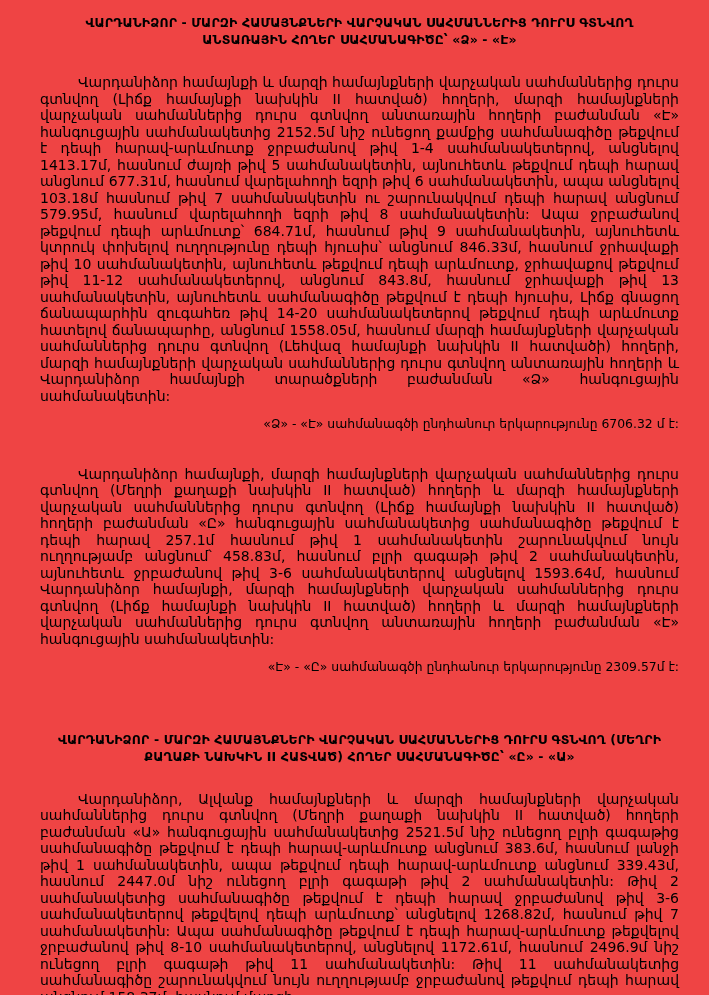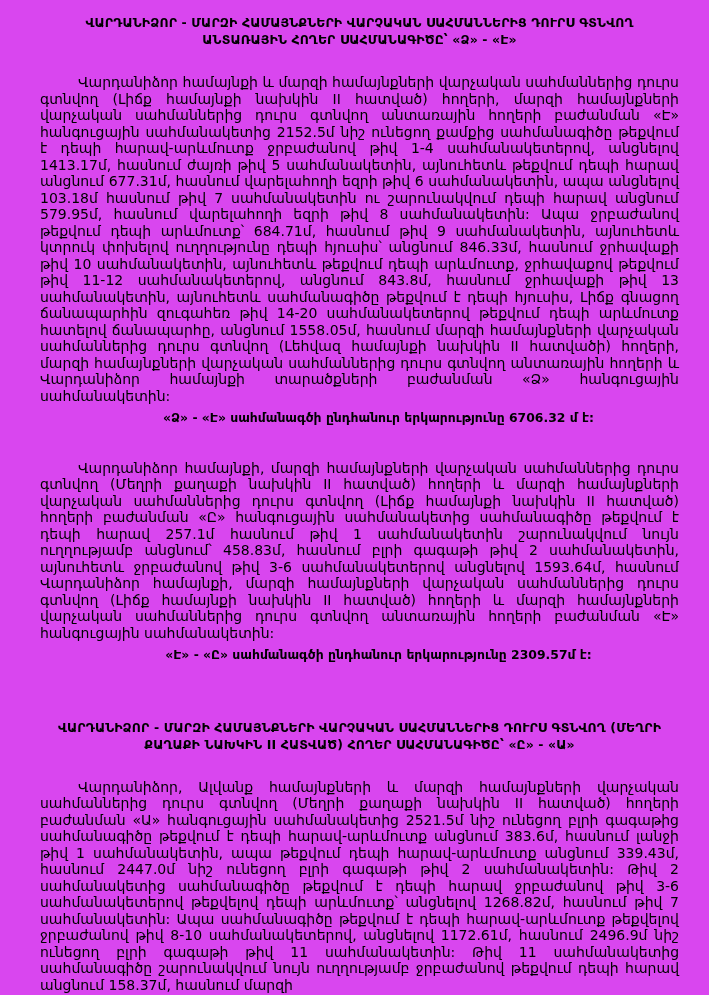--- a/index.html
+++ b/index.html
@@ -1,20 +1,20 @@
 <!DOCTYPE html>
 <html lang="hy"><head>
 <meta charset="utf-8">
 <style>
   html,body{margin:0;padding:0;background:#e8e8e8;}
   .page{
     width:709px;
     height:995px;
     margin:0 auto;
-    background:#d946ef;
+    background:#ef4444;
     color:#000000;
     font-family:"DejaVu Sans","Liberation Sans",sans-serif;
     overflow:hidden;
     box-sizing:border-box;
     padding:8px 30px 0 40px;
   }
   section{display:block;}
   .hd{
     font-size:12.5px;
     font-weight:bold;
@@ -31,24 +31,23 @@
     font-size:14px;
     line-height:16.5px;
     text-align:justify;
     text-indent:38px;
     margin:0;
     letter-spacing:0;
   }
   .summary{
     font-size:12.4px;
     line-height:16.5px;
-    text-align:center;
+    text-align:right;
     text-indent:38px;
-    margin:6px 0 0 0;
-    font-weight:bold;
+    margin:12px 0 0 0;
   }
 </style>
 </head>
 <body>
 
 <div class="page">
 
   <section class="sec-1">
     <h1 class="hd">ՎԱՐԴԱՆԻՁՈՐ - ՄԱՐԶԻ ՀԱՄԱՅՆՔՆԵՐԻ ՎԱՐՉԱԿԱՆ ՍԱՀՄԱՆՆԵՐԻՑ ԴՈՒՐՍ ԳՏՆՎՈՂ ԱՆՏԱՌԱՅԻՆ ՀՈՂԵՐ ՍԱՀՄԱՆԱԳԻԾԸ՝ «Ձ» - «Է»</h1>
     <p class="body">Վարդանիձոր համայնքի և մարզի համայնքների վարչական սահմաններից դուրս գտնվող (Լիճք համայնքի նախկին II հատված) հողերի, մարզի համայնքների վարչական սահմաններից դուրս գտնվող անտառային հողերի բաժանման «Է» հանգուցային սահմանակետից 2152.5մ նիշ ունեցող քամքից սահմանագիծը թեքվում է դեպի հարավ-արևմուտք ջրբաժանով թիվ 1-4 սահմանակետերով, անցնելով 1413.17մ, հասնում ժայռի թիվ 5 սահմանակետին, այնուհետև թեքվում դեպի հարավ անցնում 677.31մ, հասնում վարելահողի եզրի թիվ 6 սահմանակետին, ապա անցնելով 103.18մ հասնում թիվ 7 սահմանակետին ու շարունակվում դեպի հարավ անցնում 579.95մ, հասնում վարելահողի եզրի թիվ 8 սահմանակետին: Ապա ջրբաժանով թեքվում դեպի արևմուտք՝ 684.71մ, հասնում թիվ 9 սահմանակետին, այնուհետև կտրուկ փոխելով ուղղությունը դեպի հյուսիս՝ անցնում 846.33մ, հասնում ջրհավաքի թիվ 10 սահմանակետին, այնուհետև թեքվում դեպի արևմուտք, ջրհավաքով թեքվում թիվ 11-12 սահմանակետերով, անցնում 843.8մ, հասնում ջրհավաքի թիվ 13 սահմանակետին, այնուհետև սահմանագիծը թեքվում է դեպի հյուսիս, Լիճք գնացող ճանապարհին զուգահեռ թիվ 14-20 սահմանակետերով թեքվում դեպի արևմուտք հատելով ճանապարհը, անցնում 1558.05մ, հասնում մարզի համայնքների վարչական սահմաններից դուրս գտնվող (Լեհվազ համայնքի նախկին II հատվածի) հողերի, մարզի համայնքների վարչական սահմաններից դուրս գտնվող անտառային հողերի և Վարդանիձոր համայնքի տարածքների բաժանման «Ձ» հանգուցային սահմանակետին:</p>

